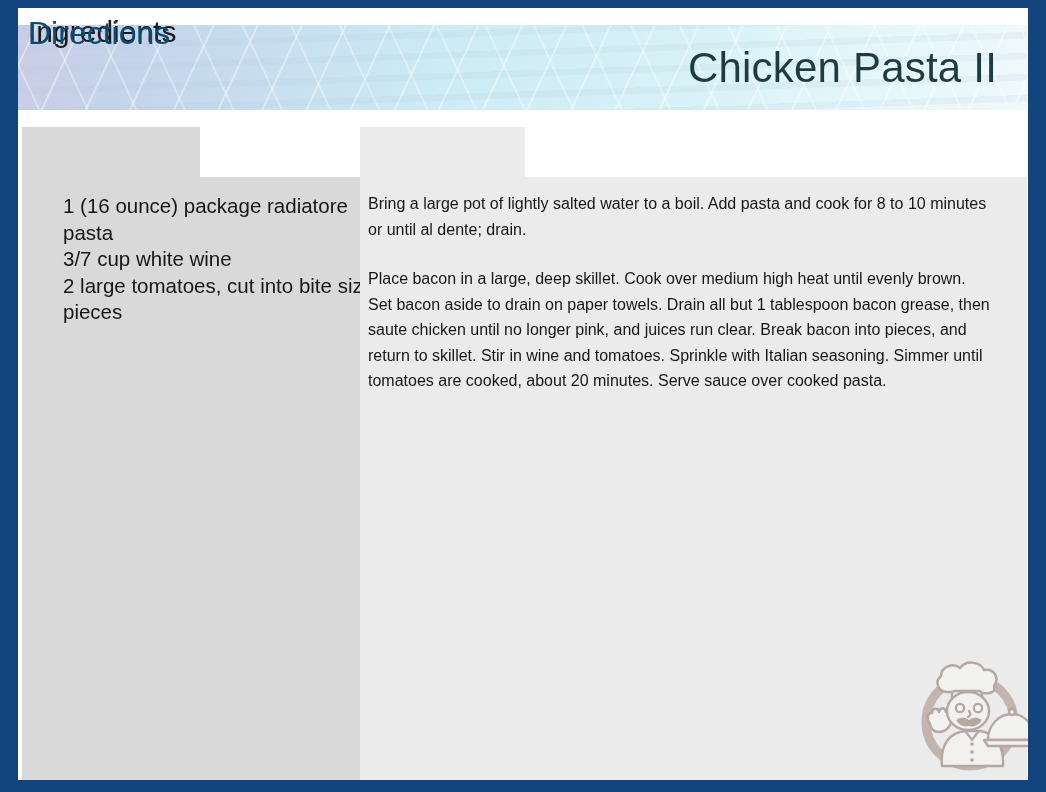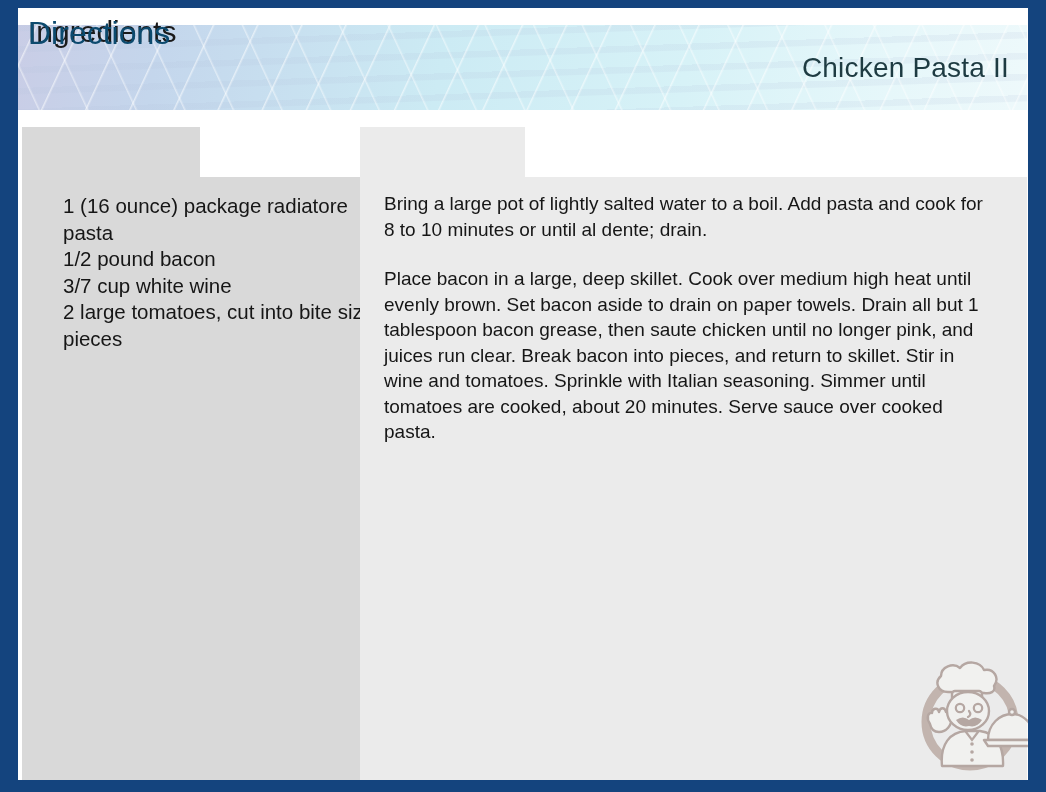--- a/index.html
+++ b/index.html
@@ -55,24 +55,24 @@
         rgba(180,195,220,0.16) 0px,
         rgba(180,195,220,0.16) 6px,
         rgba(255,255,255,0.0) 7px,
         rgba(255,255,255,0.0) 21px),
       linear-gradient(100deg, #c9cde6 0%, #c4d6ec 14%, #ccebf4 42%, #d7f2f7 66%, #e6f7fa 86%, #eef9fb 100%);
     overflow: hidden;
   }
 
   .banner-title {
     position: absolute;
-    right: 18px;
+    right: 30px;
     top: 50%;
     transform: translateY(-50%);
-    font-size: 28px;
+    font-size: 42px;
     font-weight: 400;
     color: #1e3b42;
     letter-spacing: 0.2px;
     white-space: nowrap;
     font-family: "Liberation Sans", sans-serif;
   }
 
   
   .photo {
     position: absolute;
@@ -198,23 +198,23 @@
     top: 169px;
     width: 667px;
     height: 603px;
     background: #ebebeb;
   }
   .dir-body {
     position: absolute;
     left: 342px;
     top: 183px;
     width: 640px;
-    padding: 0 8px 0 24px;
+    padding: 0 8px 0 8px;
     box-sizing: border-box;
-    font-size: 19px;
+    font-size: 16px;
     line-height: 25.5px;
     color: #161616;
   }
   .dir-body p { margin: 0 0 24px 0; }
   .dir-body p:last-child { margin-bottom: 0; }
 
   
   .chef-logo {
     position: absolute;
     left: 890px;
@@ -252,21 +252,20 @@
         <div class="char" style="left:330px; top:100px; width:7px; height:6px;"></div>
         <div class="char" style="left:398px; top:166px; width:6px; height:5px;"></div>
       </div>
     </div>
 
     <div class="ing-tab"></div>
     <div class="ing-tab-label">Ingredients</div>
     <div class="ing-panel"></div>
     <div class="ing-list">
       <div class="row">1 (16 ounce) package radiatore pasta</div>
-      <div class="row">1/2 pound bacon</div>
       <div class="row">3/7 cup white wine</div>
       <div class="row">2 large tomatoes, cut into bite size pieces</div>
     </div>
 
     <div class="dir-tab"></div>
     <div class="dir-tab-label">Directions</div>
     <div class="dir-panel"></div>
     <div class="dir-body">
       <p>Bring a large pot of lightly salted water to a boil. Add pasta and cook for 8 to 10 minutes or until al dente; drain.</p>
       <p>Place bacon in a large, deep skillet. Cook over medium high heat until evenly brown. Set bacon aside to drain on paper towels. Drain all but 1 tablespoon bacon grease, then saute chicken until no longer pink, and juices run clear. Break bacon into pieces, and return to skillet. Stir in wine and tomatoes. Sprinkle with Italian seasoning. Simmer until tomatoes are cooked, about 20 minutes. Serve sauce over cooked pasta.</p>

